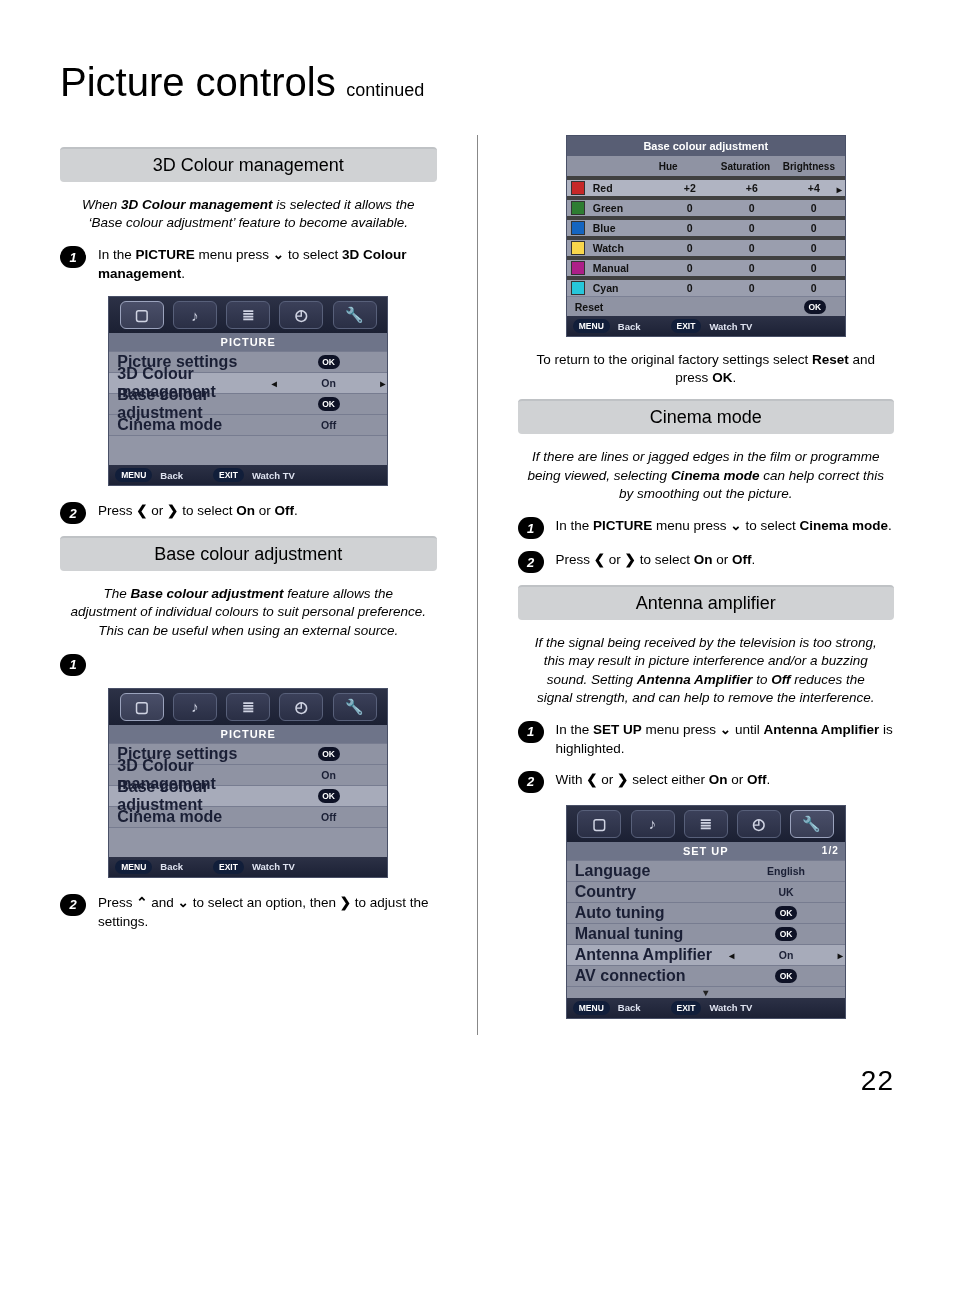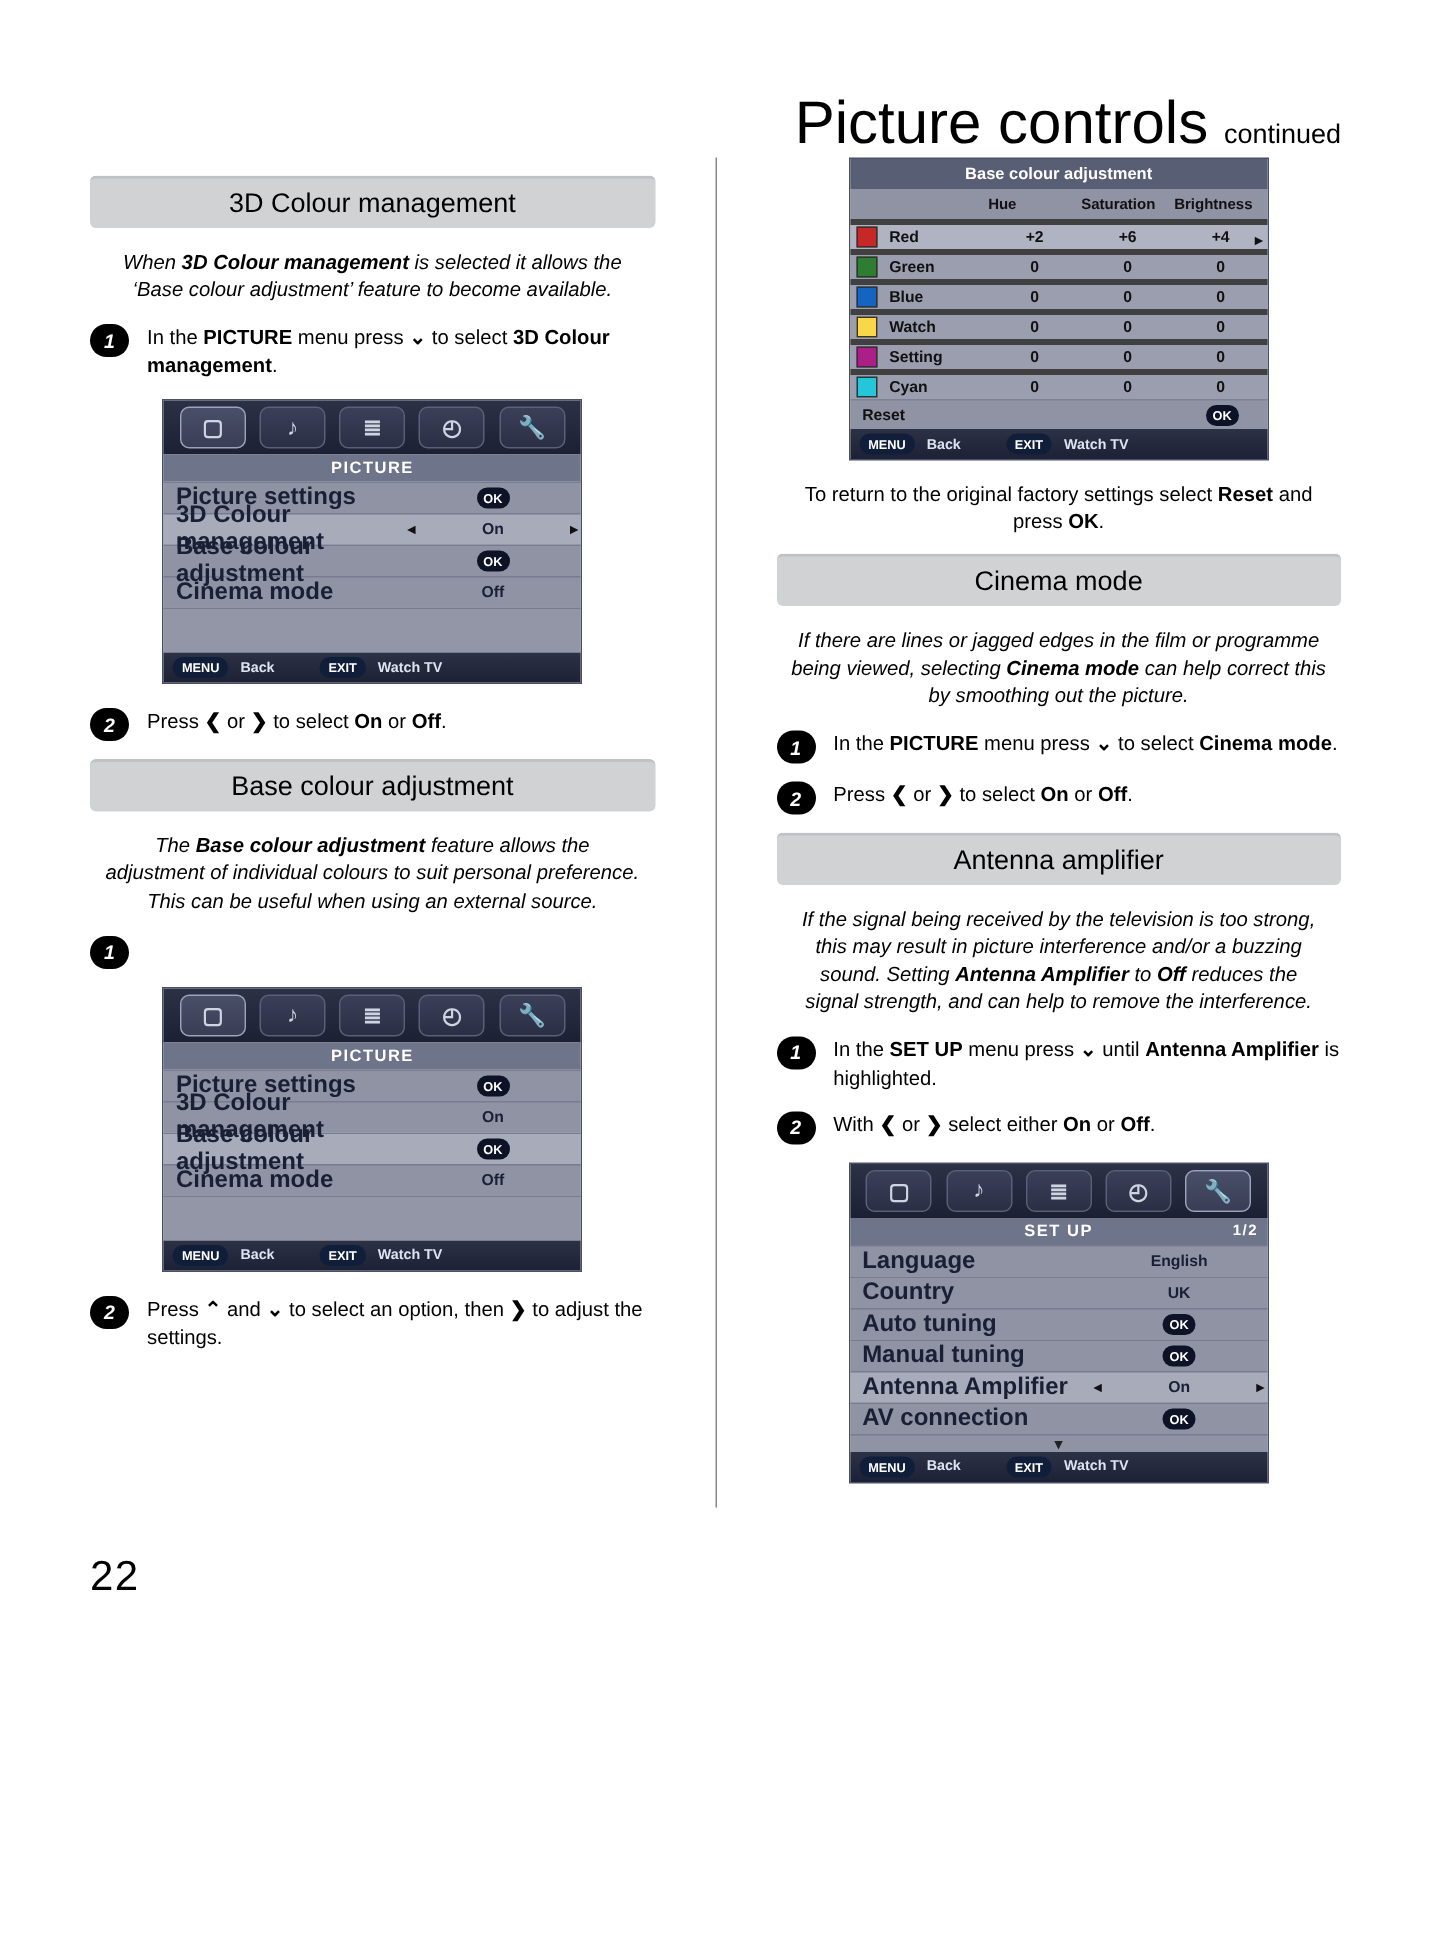--- a/index.html
+++ b/index.html
@@ -3,21 +3,21 @@
 <meta charset="utf-8">
 <style>
   * { box-sizing: border-box; margin: 0; padding: 0; }
   body {
     font-family: "Arial", "Helvetica", sans-serif;
     background: #fff;
     width: 954px;
     padding: 60px 60px 30px 60px;
     position: relative;
   }
-  .page-title { text-align: right; }
+  .page-title { text-align: left; margin-bottom: 30px; }
   .page-title .t1 { font-size: 40px; font-weight: 400; }
   .page-title .t2 { font-size: 18px; font-weight: 400; margin-left: 6px; }
   .columns { display: flex; gap: 40px; }
   .col { flex: 1; }
   .divider { width:1px; background:#888; }
   .section-heading {
     background: #d0d2d4;
     border-radius: 4px;
     padding: 6px 12px;
     text-align: center;
@@ -87,21 +87,21 @@
   .cat-row.sel { background:#b0b4c2; }
   .cat-row .sw { width:14px; height:14px; margin-left:4px; border:1px solid #333;}
   .cat-row .nm { padding-left:4px;}
   .cat-row .cv { text-align:center; }
   .cat-row .cv.selcell { position:relative;}
   .cat-row .cv.selcell::after{content:"▸"; position:absolute; right:3px; top:2px; font-size:10px;}
   .cat-reset { grid-template-columns: 1fr 60px; background:#8f93a3; border-top:1px solid #7c8195; padding-left:8px;}
   .cat-reset .okw{ text-align:center;}
   .cat-foot { height:20px; background: linear-gradient(#2c3146,#1c2135); color:#dfe3f0;
     display:flex; align-items:center; gap:8px; padding:0 6px; font-size:9.5px; font-weight:bold;}
-  .pagenum { text-align:left; font-size:28px; margin-top:30px; letter-spacing:1px;}
+  .pagenum { text-align:right; font-size:28px; margin-top:30px; letter-spacing:1px;}
   .osd-title.page { display:flex; justify-content:center; gap:60px; align-items:center; position:relative;}
   .osd-title.page .pg { position:absolute; right:6px; font-size:10px;}
   .osd-arrow-down { text-align:center; background:#8f93a3; height:12px; font-size:10px; color:#222; border-top:1px solid #777c90;}
 </style>
 </head>
 <body>
 
 <div class="page-title">
   <span class="t1">Picture controls</span>
   <span class="t2">continued</span>
@@ -268,21 +268,21 @@
             </div>
             <div class="nm">Watch</div>
             <div class="cv">0</div>
             <div class="cv">0</div>
             <div class="cv">0</div>
           </div>
           <div class="cat-row">
             <div>
               <div class="sw" style="background: rgb(173, 31, 136);"></div>
             </div>
-            <div class="nm">Setting</div>
+            <div class="nm">Manual</div>
             <div class="cv">0</div>
             <div class="cv">0</div>
             <div class="cv">0</div>
           </div>
           <div class="cat-row">
             <div>
               <div class="sw" style="background: rgb(38, 198, 218);"></div>
             </div>
             <div class="nm">Cyan</div>
             <div class="cv">0</div>

